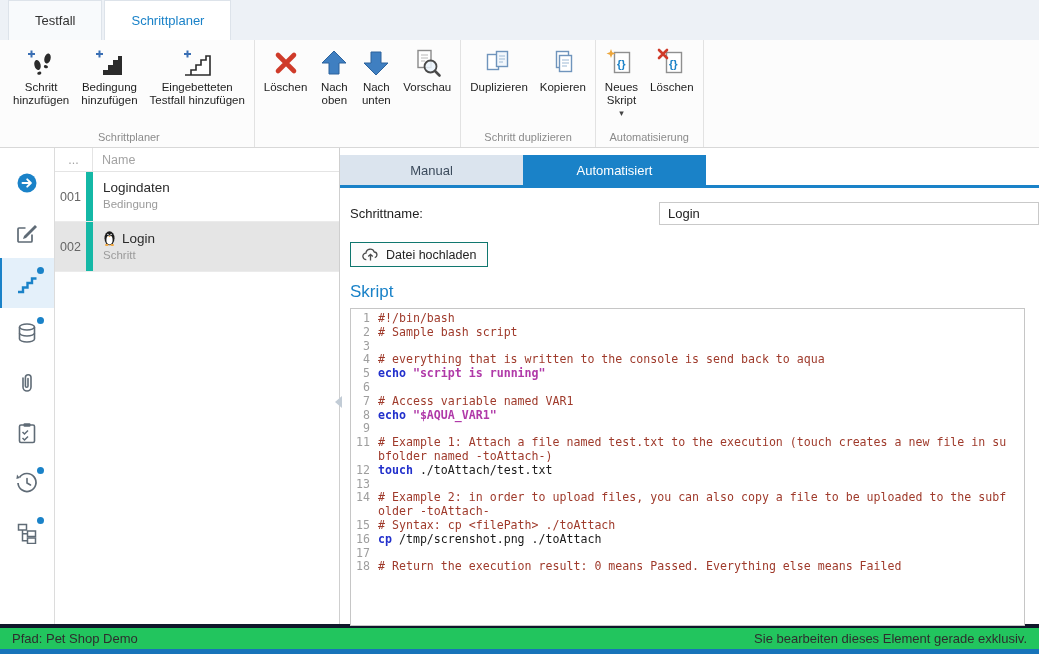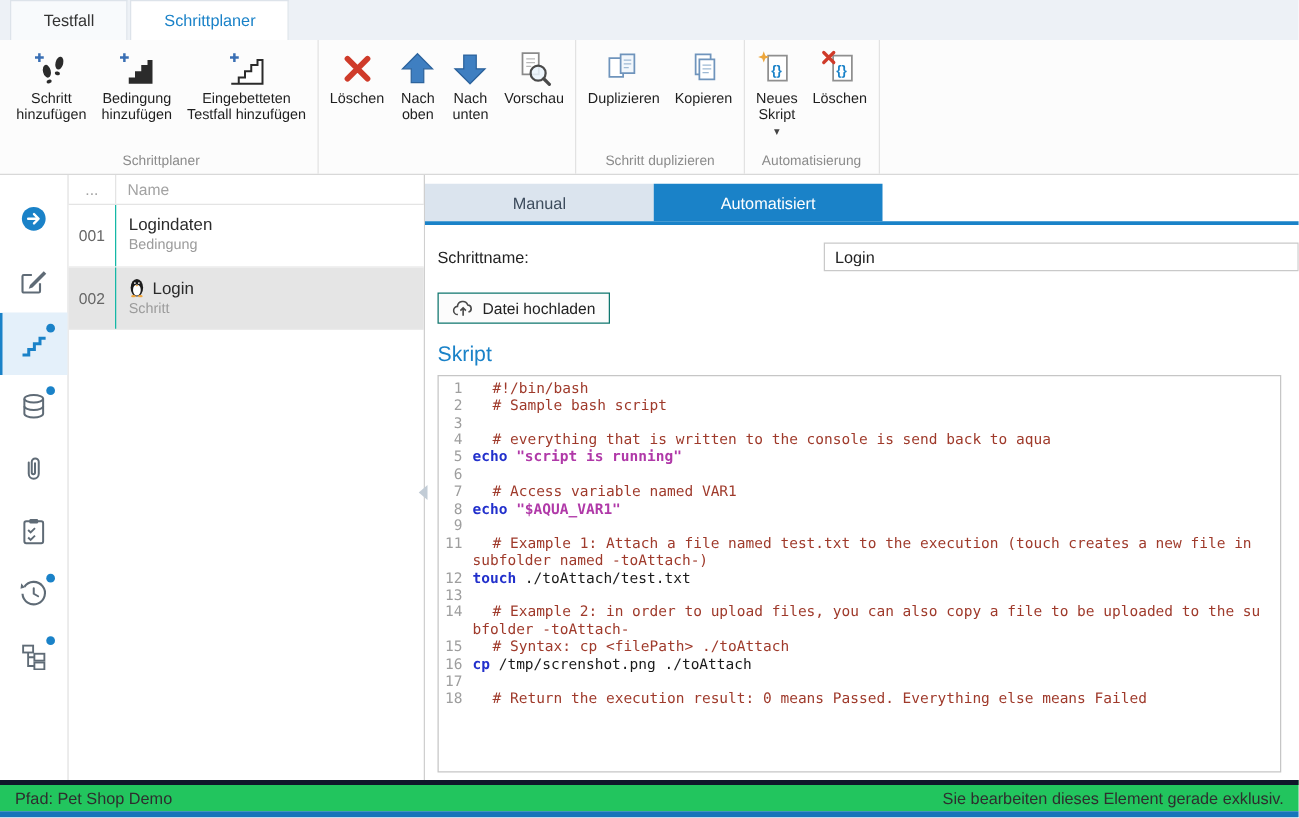--- a/index.html
+++ b/index.html
@@ -2,21 +2,21 @@
 <html style="--accent: #1a82c8;"><head>
 <meta charset="utf-8">
 <style>
   :root{ --accent:#1a82c8; }
   *{box-sizing:border-box;margin:0;padding:0;}
   html,body{width:1039px;height:654px;overflow:hidden;}
   body{font-family:"Liberation Sans","DejaVu Sans",sans-serif;font-size:13px;color:#222;background:#fff;}
   .app{width:1039px;height:654px;display:flex;flex-direction:column;position:relative;background:#fff;}
 
   
-  .top-tabs{height:32px;background:#edf1f6;display:flex;align-items:stretch;padding-left:8px;flex:none;}
+  .top-tabs{height:40px;background:#edf1f6;display:flex;align-items:stretch;padding-left:8px;flex:none;}
   .top-tab{padding:0 26px;display:flex;align-items:center;font-size:13px;color:#333;background:#f8fafc;border:1px solid #dde3ea;border-bottom:none;margin-right:2px;cursor:pointer;}
   .top-tab.active{background:#fff;color:var(--accent);}
 
   
   .ribbon{height:108px;background:#fcfcfc;border-bottom:1px solid #d8d8d8;display:flex;align-items:stretch;padding-left:4px;flex:none;}
   .rgroup{display:flex;flex-direction:column;border-right:1px solid #e2e2e2;padding:3px 3px 1px;}
   .rbtn-row{display:flex;flex:1;align-items:flex-start;}
   .rgroup-label{text-align:center;font-size:11px;color:#8b8b8b;padding:1px 6px 3px;min-height:15px;}
   .rbtn{display:flex;flex-direction:column;align-items:center;gap:3px;padding:5px 6px 2px;cursor:pointer;border-radius:2px;}
   .ricon{width:30px;height:30px;display:flex;align-items:center;justify-content:center;}
@@ -36,21 +36,21 @@
   .sb-icon svg{width:22px;height:22px;display:block;}
   .sb-dot{position:absolute;top:9px;right:10px;width:7px;height:7px;border-radius:50%;background:var(--accent);}
 
   
   .steplist{width:285px;flex:none;border-right:1px solid #cfcfcf;display:flex;flex-direction:column;background:#fff;}
   .sl-header{height:24px;display:flex;align-items:stretch;border-bottom:1px solid #e4e4e4;color:#a3a3a3;font-size:12.5px;flex:none;}
   .sl-col-num{width:38px;flex:none;display:flex;align-items:center;justify-content:center;border-right:1px solid #e4e4e4;}
   .sl-col-name{display:flex;align-items:center;padding-left:9px;}
   .sl-row{display:flex;border-bottom:1px solid #ebebeb;height:50px;cursor:pointer;background:#fff;}
   .sl-row.selected{background:#e5e5e5;}
-  .sl-num{width:38px;flex:none;display:flex;align-items:center;justify-content:center;color:#666;font-size:12.5px;border-right:1px solid #14b8a6;}
+  .sl-num{width:38px;flex:none;display:flex;align-items:center;justify-content:center;color:#666;font-size:12.5px;border-right:7px solid #14b8a6;}
   .sl-body{flex:1;padding:8px 10px 0;display:flex;flex-direction:column;gap:3px;}
   .sl-name{font-size:13.5px;color:#2b2b2b;display:flex;align-items:center;gap:6px;}
   .sl-type{font-size:11.5px;color:#9b9b9b;}
   .sl-icon svg{width:13px;height:16px;display:block;}
 
   
   .main{flex:1;min-width:0;position:relative;background:#fff;padding-top:7px;display:flex;flex-direction:column;}
   .main-tabs{display:flex;flex:none;}
   .mtab{width:183px;height:30px;display:flex;align-items:center;justify-content:center;font-size:13px;color:#3c4b5c;background:#dbe4ee;cursor:pointer;}
   .mtab.active{background:var(--accent);color:#fff;}
@@ -59,21 +59,21 @@
   .form-row{display:flex;align-items:center;height:23px;justify-content:space-between;}
   .form-row label{width:118px;font-size:13px;color:#222;flex:none;}
   .form-row input{width:380px;height:23px;border:1px solid #c9c9c9;font-size:13px;padding:0 8px;font-family:inherit;color:#222;outline:none;background:#fff;}
   .upload-btn{margin-top:17px;display:inline-flex;align-items:center;gap:7px;border:1px solid #0f766e;background:#fcfcfc;padding:0 11px;height:25px;font-size:12.5px;font-family:inherit;color:#222;cursor:pointer;}
   .up-icon svg{width:17px;height:13px;display:block;}
   .skript-heading{margin-top:15px;font-size:17px;color:var(--accent);}
   .code-box{margin-top:6px;width:675px;height:318px;border:1px solid #c6c6c6;padding:3px 0;overflow:hidden;font-family:"DejaVu Sans Mono","Liberation Mono",monospace;font-size:11.6px;line-height:13.8px;background:#fff;cursor:text;}
   .cline{display:flex;min-height:13.8px;}
   .ln{width:27px;flex:none;text-align:right;padding-right:8px;color:#9e9e9e;}
   .lc{width:90.5ch;white-space:pre-wrap;word-break:break-all;color:#1a1a1a;}
-  .seg-c{color:#9f3a2b;margin-left:16px;}
+  .seg-c{color:#9f3a2b;}
   .seg-k{color:#2230cc;font-weight:bold;}
   .seg-s{color:#b039a8;font-weight:bold;}
   .seg-n{color:#0e7d7d;font-weight:bold;}
   .seg-p{color:#1a1a1a;}
   .collapse-handle{position:absolute;left:-5px;top:248px;width:0;height:0;border-top:6px solid transparent;border-bottom:6px solid transparent;border-right:7px solid #c2ccd6;cursor:pointer;}
 
   
   .statusbar{height:25px;flex:none;background:#22c55e;border-top:4px solid #0f172a;display:flex;align-items:center;justify-content:space-between;padding:0 12px;font-size:13px;color:#2e2e2e;}
   .bottom-accent{height:5px;flex:none;background:#1774ba;}
 </style>

